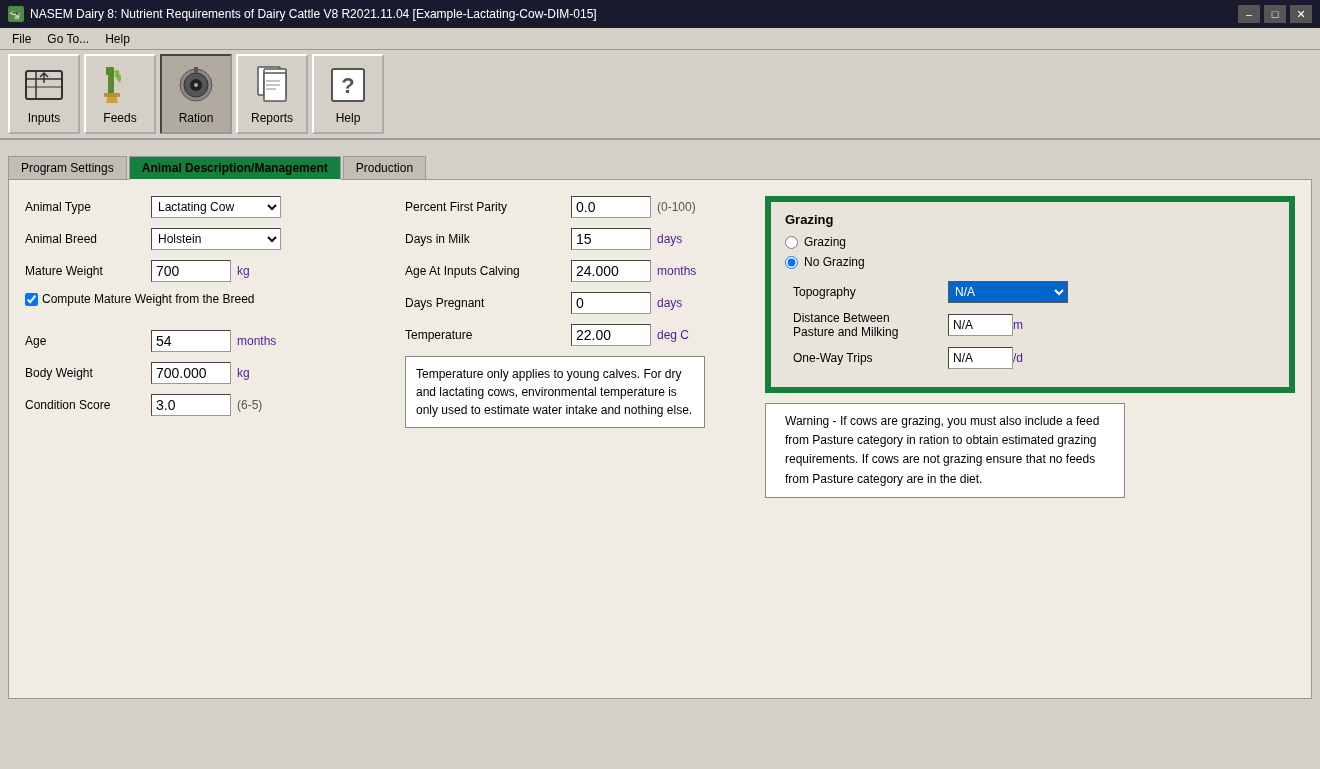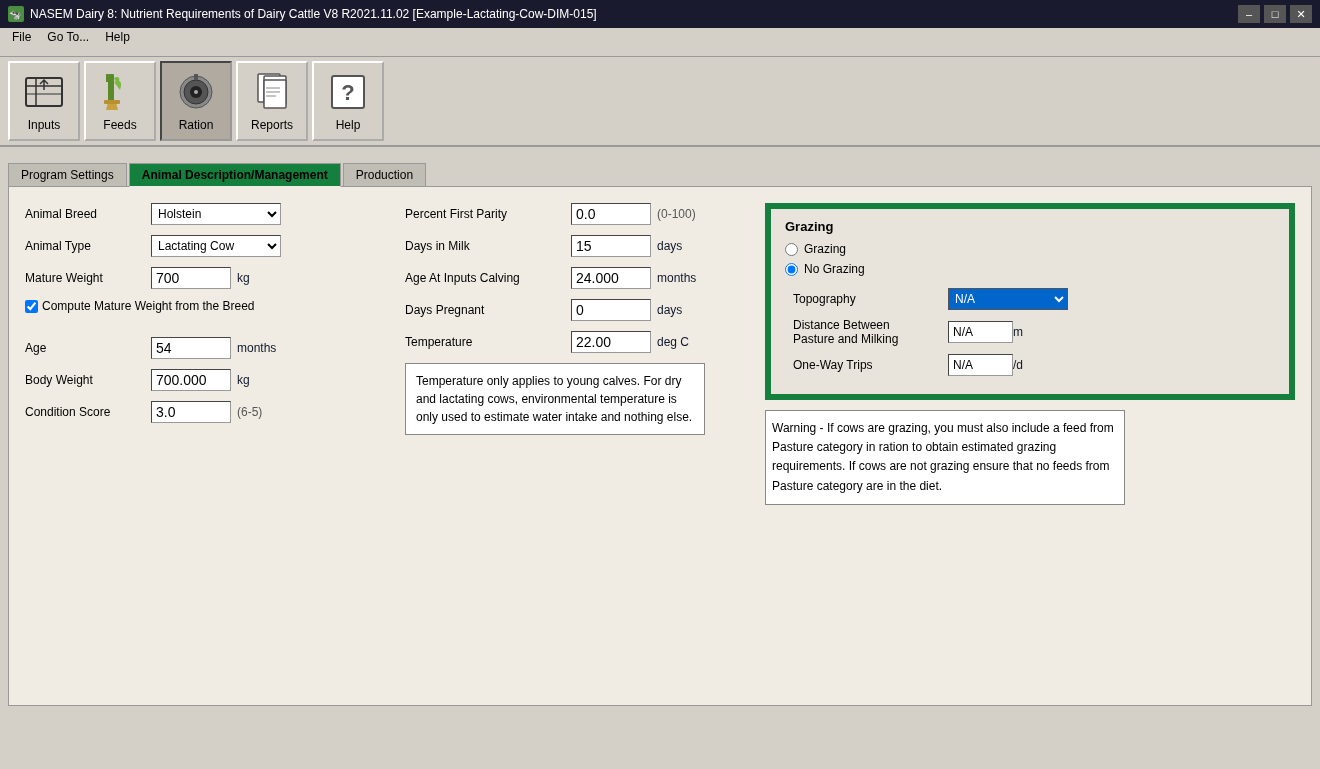--- a/index.html
+++ b/index.html
@@ -52,22 +52,23 @@
       cursor: pointer;
       font-size: 11px;
       display: flex;
       align-items: center;
       justify-content: center;
     }
 
     
     .menu-bar {
       background: #d4d0c8;
-      height: 29px;
-      display: flex;
+      height: 22px;
+      display: flex;
+      align-items: center;
       padding: 0 4px;
       border-bottom: 1px solid #999;
     }
     .menu-item {
       padding: 2px 8px;
       cursor: pointer;
       font-size: 12px;
     }
 
     
@@ -186,21 +187,21 @@
       height: 22px;
       border: 1px inset #999;
       background: white;
       padding: 1px 2px;
       font-size: 12px;
       font-family: inherit;
       cursor: pointer;
     }
     .form-unit {
       font-size: 12px;
-      color: #0f172a;
+      color: #4c1d95;
       text-align: right;
     }
     .form-range {
       font-size: 12px;
       color: #555;
     }
 
     
     .checkbox-row {
       display: flex;
@@ -261,37 +262,37 @@
     .note-box {
       border: 1px solid #888;
       padding: 8px 10px;
       background: white;
       font-size: 12px;
       line-height: 1.5;
       width: 300px;
     }
     .warning-box {
       border: 1px solid #888;
-      padding: 8px 6px;
+      padding: 8px 19px;
       background: white;
       font-size: 12px;
       line-height: 1.6;
       margin-top: 10px;
     }
 
     
     svg { display: block; }
   </style>
 </head>
 <body>
 
 <div class="title-bar">
   <div class="title-bar-left">
     <div class="title-icon">🐄</div>
-    <span>NASEM Dairy 8: Nutrient Requirements of Dairy Cattle  V8 R2021.11.02 [Example-Lactating-Cow-DIM-015]</span>
+    <span>NASEM Dairy 8: Nutrient Requirements of Dairy Cattle  V8 R2021.11.04 [Example-Lactating-Cow-DIM-015]</span>
   </div>
   <div class="title-bar-controls">
     <button class="title-btn">–</button>
     <button class="title-btn">□</button>
     <button class="title-btn close">✕</button>
   </div>
 </div>
 
 <div class="menu-bar">
   <span class="menu-item">File</span>
@@ -373,30 +374,30 @@
     <div class="tab active">Animal Description/Management</div>
     <div class="tab">Production</div>
   </div>
 
   <div class="tab-panel">
     <div class="form-section">
 
       <div class="form-left">
 
         <div class="form-row">
+          <span class="form-label">Animal Type</span>
+          <select class="form-select form-input-lg">
+            <option>Lactating Cow</option>
+          </select>
+        </div>
+
+        <div class="form-row">
           <span class="form-label">Animal Breed</span>
           <select class="form-select form-input-lg">
             <option>Holstein</option>
-          </select>
-        </div>
-
-        <div class="form-row">
-          <span class="form-label">Animal Type</span>
-          <select class="form-select form-input-lg">
-            <option>Lactating Cow</option>
           </select>
         </div>
 
         <div class="form-row">
           <span class="form-label">Mature Weight</span>
           <input type="text" class="form-input form-input-sm" value="700" style="">
           <span class="form-unit">kg</span>
         </div>
 
         <div class="checkbox-row">

